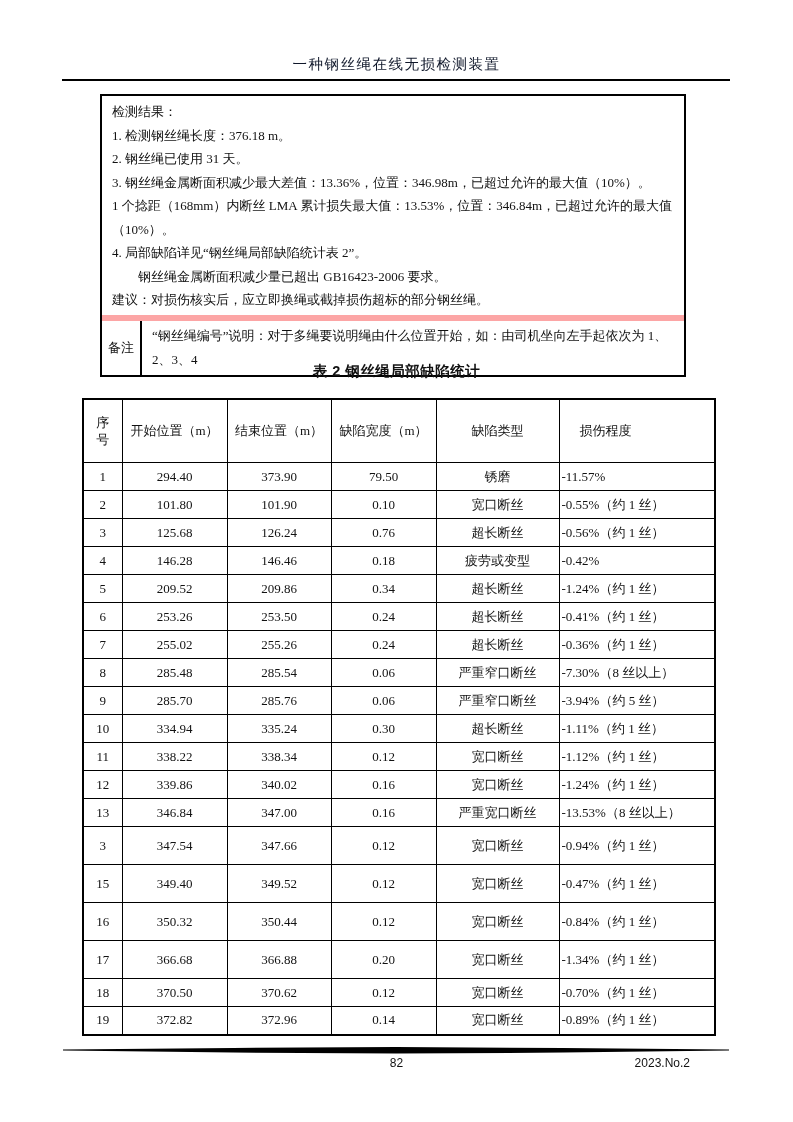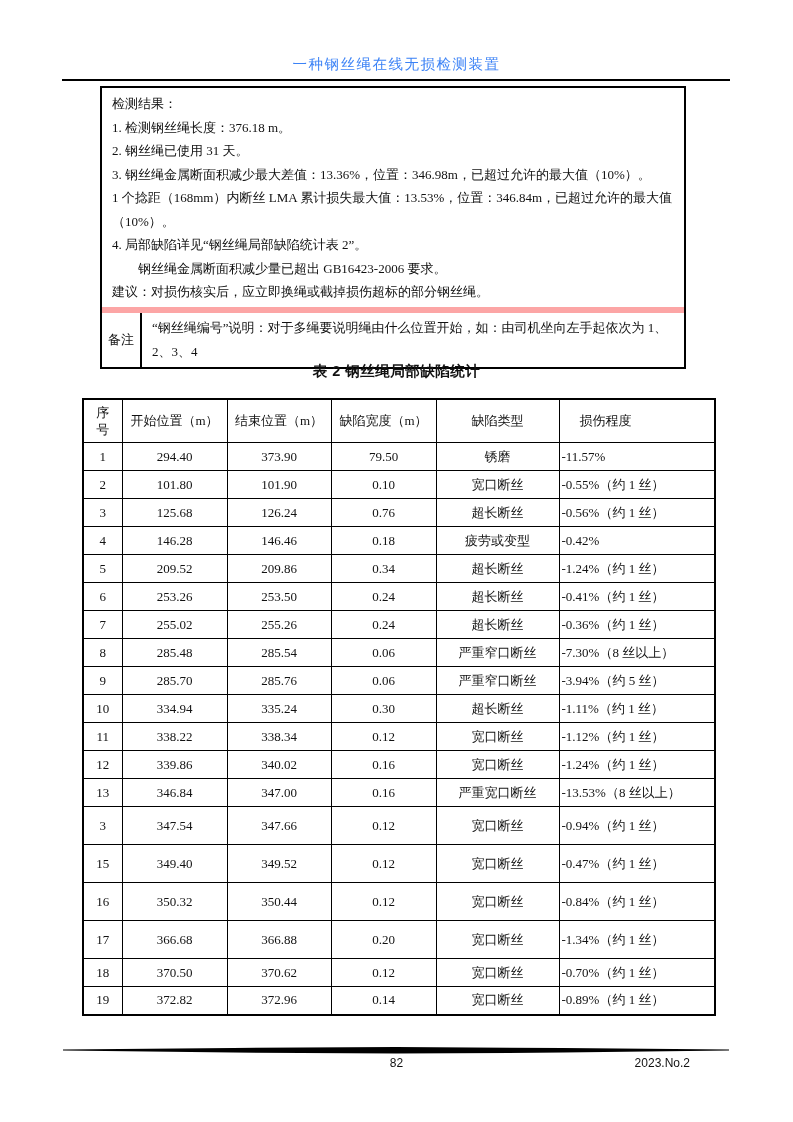--- a/index.html
+++ b/index.html
@@ -13,33 +13,33 @@
     overflow: hidden;
   }
 
   
   .doc-title {
     position: absolute;
     top: 55px; left: 0; width: 100%;
     text-align: center;
     font-size: 14.5px;
     letter-spacing: 1.5px;
-    color: #3b82f6;
+    color: #0f172a;
   }
   .header-rule {
     position: absolute;
     left: 62px; top: 79px;
     width: 668px; height: 2px;
     background: #000000;
   }
 
   
   .report-box {
     position: absolute;
-    left: 100px; top: 86px;
+    left: 100px; top: 94px;
     width: 586px;
     border: 2px solid #000000;
     font-size: 13px;
   }
   .box-main {
     padding: 4px 10px 3px 10px;
     line-height: 23.5px;
   }
   .box-line { white-space: normal; }
   .box-line.indent { padding-left: 26px; }
@@ -87,21 +87,21 @@
   }
   table.defects { border: 2px solid #000000; }
   table.defects thead tr { height: 41px; }
   table.defects th {
     font-weight: normal;
     text-align: center;
     vertical-align: middle;
     padding: 0 4px;
   }
   table.defects th.col-no {
-    padding: 4px 7px;
+    padding: 14px 7px;
     word-break: break-all;
     line-height: 17px;
     margin-top: 18px;
   }
   table.defects th.col-damage { text-align: left; padding-left: 20px; }
   table.defects tbody tr { height: 28px; }
   table.defects tbody tr:nth-child(n+14):nth-child(-n+17) { height: 38px; }
   table.defects td {
     text-align: center;
     vertical-align: middle;

